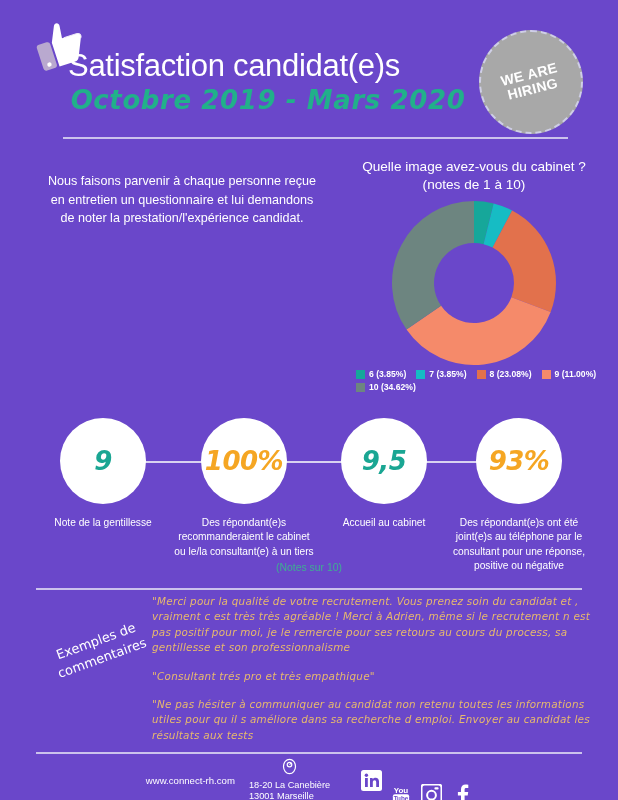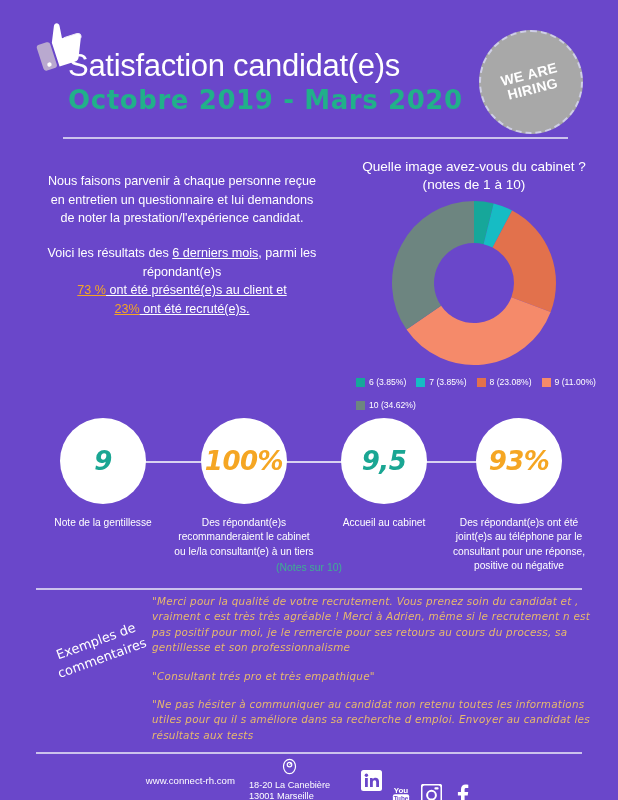--- a/index.html
+++ b/index.html
@@ -37,24 +37,26 @@
   #main-title {
     font-size: 31px;
     color: #ffffff;
     letter-spacing: -0.3px;
     line-height: 1.05;
     font-weight: 400;
   }
   #sub-title {
     font-size: 26px;
     color: #21b08a;
+    font-style: italic;
     font-weight: bold;
     letter-spacing: 0.6px;
     margin-top: 2px;
     font-family: "DejaVu Sans", sans-serif;
+    text-align: center;
   }
   #hiring-badge {
     position: absolute;
     left: 473px; top: 30px;
     width: 100px; height: 100px;
     border-radius: 50%;
     background: #a8a8a8;
     border: 2px dashed #cfcfe6;
   }
   #hiring-badge-text {
@@ -112,26 +114,27 @@
     position: relative;
     width: 288px; height: 168px;
     margin-top: 6px;
   }
   #donut {
     position: absolute;
     left: 50%; top: 0;
     transform: translateX(-50%);
   }
   #legend {
-    margin-top: 10px;
+    margin-top: 2px;
     width: 250px;
     margin-left: 26px;
     display: flex;
     flex-wrap: wrap;
-    gap: 13px 10px;
+    gap: 3px 10px;
+    font-weight: bold;
   }
   .legend-item {
     display: flex;
     align-items: center;
     gap: 4px;
     font-size: 8.6px;
     color: #ffffff;
     white-space: nowrap;
   }
   .legend-swatch {
@@ -289,25 +292,20 @@
         <div>WE ARE</div>
         <div>HIRING</div>
       </div>
     </div>
 
     <div id="header-rule"></div>
   </div>
 
   <div id="intro-block">
     <div>Nous faisons parvenir à chaque personne reçue en entretien un questionnaire et lui demandons de noter la prestation/l'expérience candidat.</div>
-    <div id="intro-para2">
-      <span>Voici les résultats des </span><span class="u">6 derniers mois</span><span>, parmi les répondant(e)s</span><br>
-      <span class="hl">73 %</span><span class="u"> ont été présenté(e)s au client et</span><br>
-      <span class="hl">23%</span><span class="u"> ont été recruté(e)s.</span>
-    </div>
   </div>
 
   <div id="chart-block">
     <div id="chart-title">Quelle image avez-vous du cabinet ?</div>
     <div id="chart-subtitle">(notes de 1 à 10)</div>
     <div id="donut-wrap">
       <svg id="donut" width="168" height="168" viewBox="0 0 168 168">
           <path d="M 84 2 A 82 82 0 0 1 103.63927332870475 4.386565561329874 L 93.58013333107549 45.16417832259994 A 40 40 0 0 0 84 44 Z" fill="#16a79a"></path>
           <path d="M 103.63927332870475 4.386565561329874 A 82 82 0 0 1 122.13536584336481 11.407342850721292 L 102.6026174845682 48.58894773205917 A 40 40 0 0 0 93.58013333107549 45.16417832259994 Z" fill="#16bcc4"></path>
           <path d="M 122.13536584336481 11.407342850721292 A 82 82 0 0 1 160.6628980583012 113.09982923150096 L 121.3965356381957 98.19503864951267 A 40 40 0 0 0 102.6026174845682 48.58894773205917 Z" fill="#e2714c"></path>

